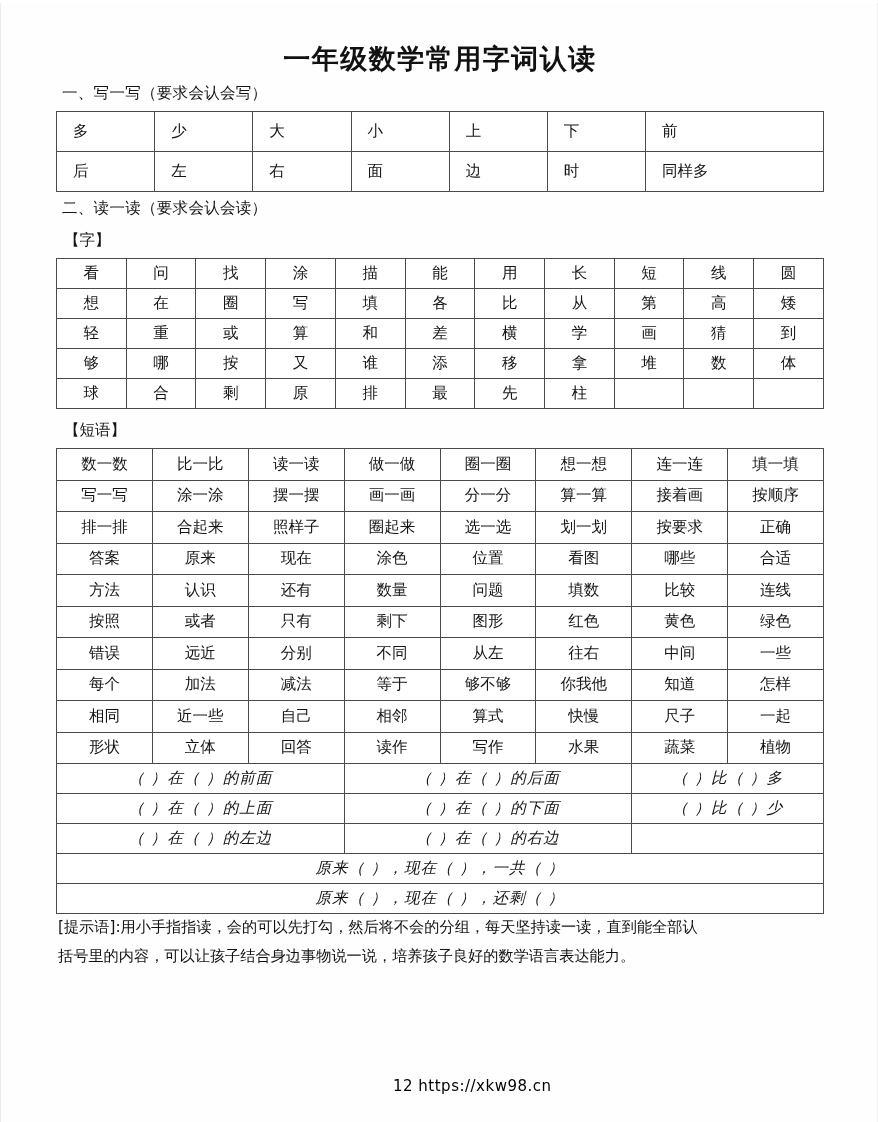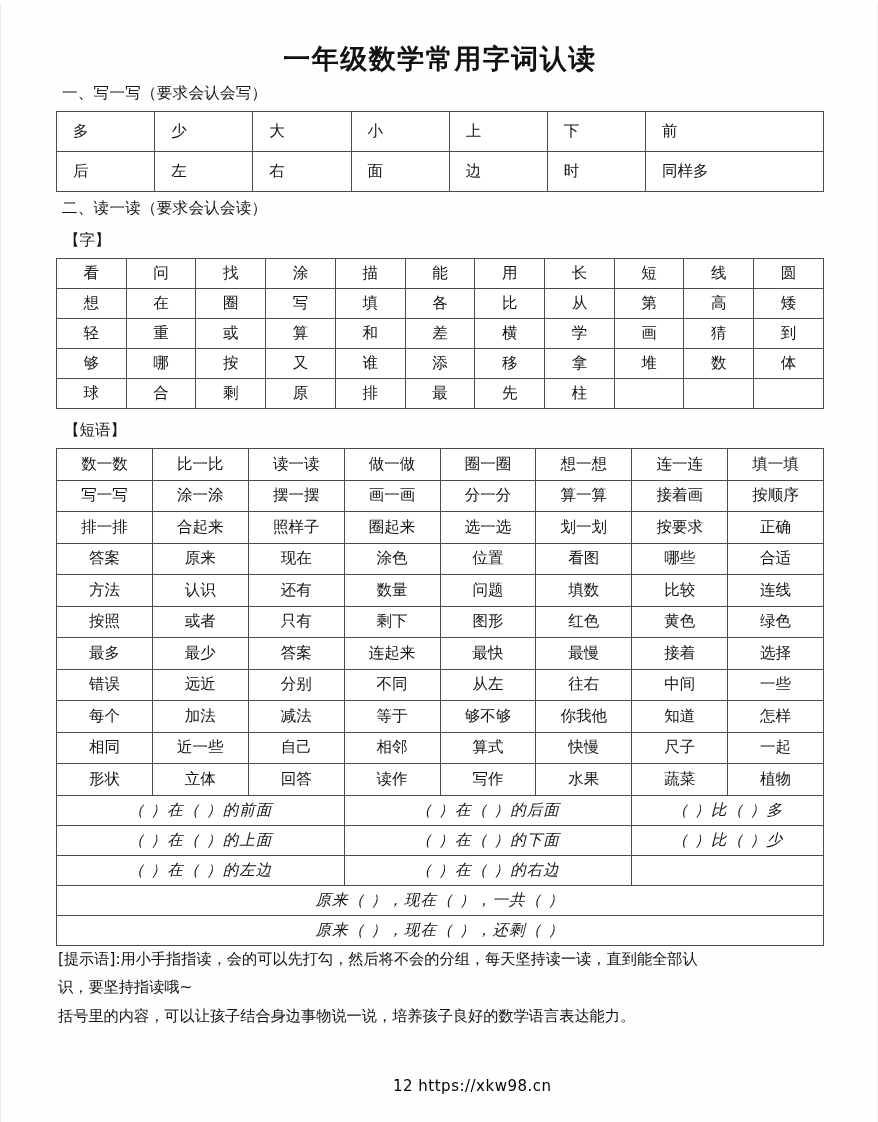--- a/index.html
+++ b/index.html
@@ -307,30 +307,20 @@
             <td>按照</td>
             <td>或者</td>
             <td>只有</td>
             <td>剩下</td>
             <td>图形</td>
             <td>红色</td>
             <td>黄色</td>
             <td>绿色</td>
           </tr>
           <tr>
-            <td>最多</td>
-            <td>最少</td>
-            <td>答案</td>
-            <td>连起来</td>
-            <td>最快</td>
-            <td>最慢</td>
-            <td>接着</td>
-            <td>选择</td>
-          </tr>
-          <tr>
             <td>错误</td>
             <td>远近</td>
             <td>分别</td>
             <td>不同</td>
             <td>从左</td>
             <td>往右</td>
             <td>中间</td>
             <td>一些</td>
           </tr>
           <tr>
@@ -382,20 +372,19 @@
             <td class="sentence" colspan="8">原来（ ），现在（ ），一共（ ）</td>
           </tr>
           <tr>
             <td class="sentence" colspan="8">原来（ ），现在（ ），还剩（ ）</td>
           </tr>
         </tbody>
     </table>
 
     <div class="note">
       <p>[提示语]:用小手指指读，会的可以先打勾，然后将不会的分组，每天坚持读一读，直到能全部认</p>
-      <p>识，要坚持指读哦~</p>
       <p>括号里的内容，可以让孩子结合身边事物说一说，培养孩子良好的数学语言表达能力。</p>
     </div>
 
   </div>
 
   <div class="watermark">12 https://xkw98.cn</div>
 </div>
 
 </body></html>

